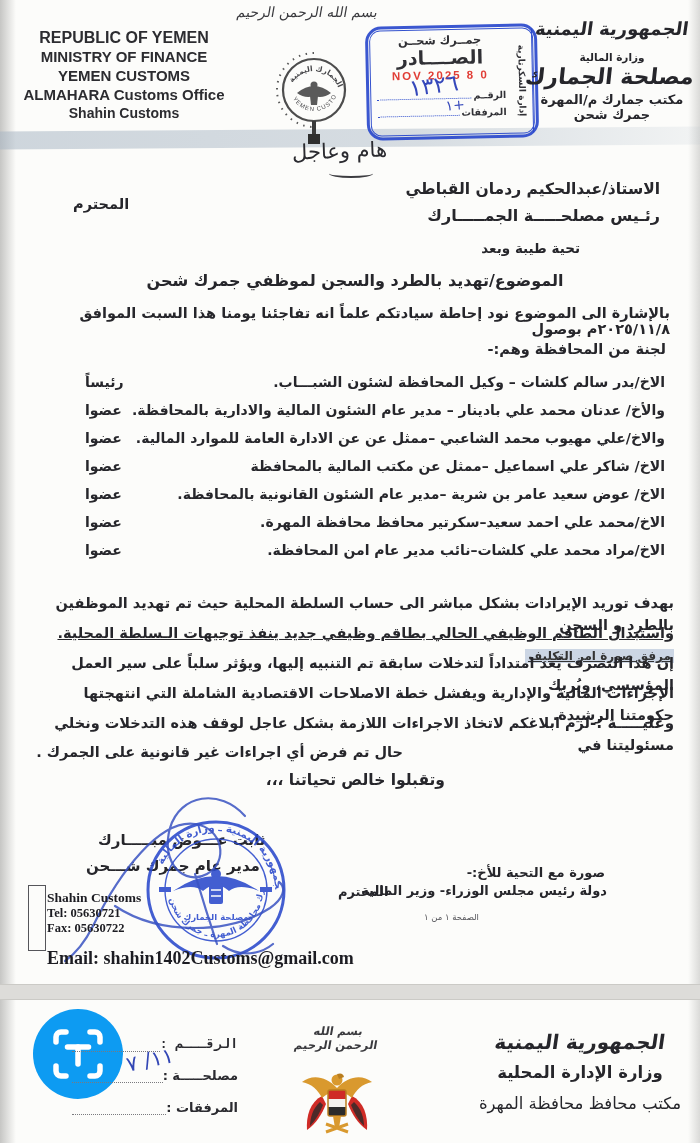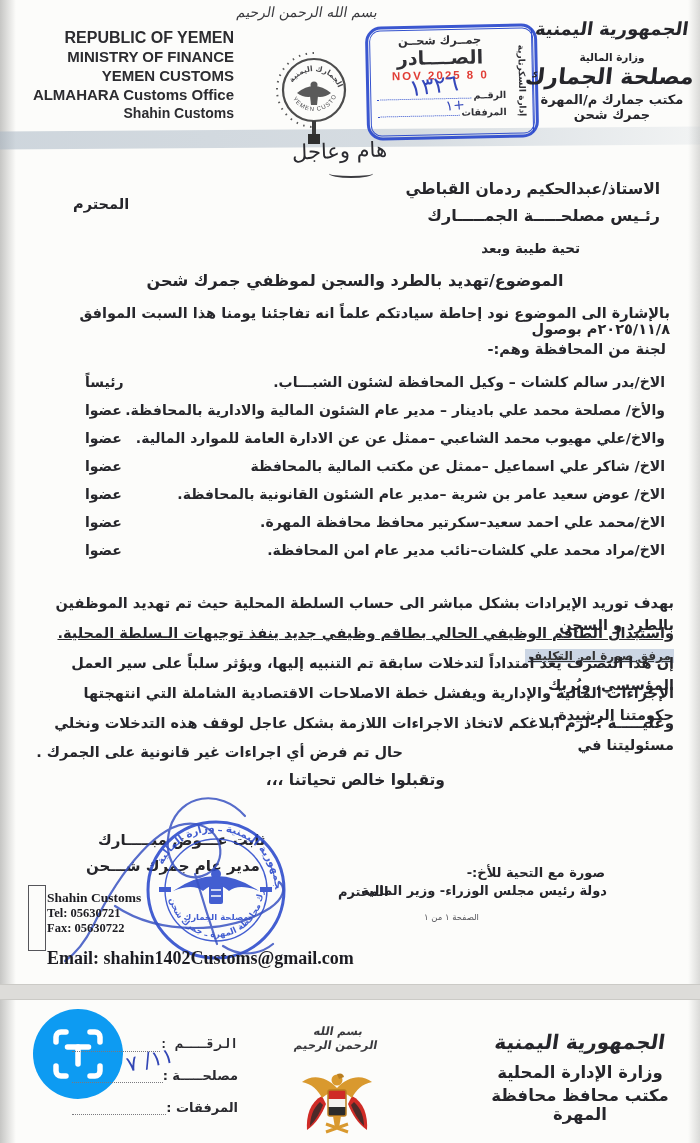--- a/index.html
+++ b/index.html
@@ -7,21 +7,21 @@
   .page{position:relative;width:700px;height:1143px;background:#fcfcfa;overflow:hidden;}
   .ar{direction:rtl;font-family:"DejaVu Sans",sans-serif;color:#26262b;}
   .abs{position:absolute;}
   .b{font-weight:700;}
   
   .edge-left{left:0;top:0;width:16px;height:1143px;background:linear-gradient(90deg,rgba(110,110,108,.38),rgba(110,110,108,0));}
   .edge-right{right:0;top:0;width:12px;height:1143px;background:linear-gradient(270deg,rgba(130,130,128,.28),rgba(130,130,128,0));}
   .scan-band{left:0;top:129px;width:700px;height:18px;transform:rotate(-.4deg);
     background:linear-gradient(90deg,rgba(168,182,196,.55),rgba(168,182,196,.45) 60%,rgba(168,182,196,.12));}
   
-  .enhead{left:14px;top:28px;width:220px;text-align:right;font-family:"Liberation Sans",sans-serif;font-weight:700;color:#2c2c30;}
+  .enhead{left:14px;top:28px;width:220px;text-align:center;font-family:"Liberation Sans",sans-serif;font-weight:700;color:#2c2c30;}
   .enhead div{line-height:19px;}
   .en0{font-size:16px;}.en1{font-size:15px;}.en2{font-size:15px;}.en3{font-size:15px;}.en4{font-size:14px;}
   .bismillah{color:#3a3a3e;font-size:14px;transform:skewX(-10deg);white-space:nowrap;}
   
   .stamp{left:366px;top:25px;width:172px;height:114px;transform:rotate(-1.2deg);color:#2a49cc;}
   .stamp-outer{position:absolute;inset:0;border:3px solid #2a49cc;border-radius:16px;opacity:.92;}
   .stamp-inner{position:absolute;inset:4px;border:1.5px solid #2a49cc;border-radius:11px;display:flex;opacity:.95;}
   .stamp-main{flex:1;direction:rtl;padding:3px 6px 2px 4px;display:flex;flex-direction:column;}
   .stamp-side{width:20px;border-right:1.5px solid #2a49cc;position:relative;}
   .stamp-side span{position:absolute;top:50%;left:50%;transform:translate(-50%,-50%) rotate(90deg);white-space:nowrap;font-size:9px;font-weight:700;}
@@ -70,21 +70,21 @@
   .pagenote{left:424px;top:912px;font-size:8.5px;color:#55555a;}
   
   .separator{left:0;top:984px;width:700px;height:14px;background:#dddcd9;border-top:1px solid #cbcac6;border-bottom:1px solid #cbcac6;}
   .f-row{left:70px;width:168px;display:flex;direction:rtl;align-items:flex-end;font-size:13px;font-weight:700;color:#2b2b30;}
   .f-row .dots{flex:1;border-bottom:1.5px dotted #7a7a7e;margin-left:2px;height:12px;}
   .f-date-hw{left:126px;top:1048px;font-size:21px;color:#3347b5;transform:rotate(-12deg);}
   .f-bism{left:292px;top:1024px;width:90px;text-align:center;font-size:11.5px;font-weight:700;transform:skewX(-10deg);color:#3a3a3e;}
   .f-right{right:10px;top:1030px;width:220px;text-align:center;}
   .fr-rep{font-size:20px;font-weight:700;transform:skewX(-8deg);white-space:nowrap;}
   .fr-min{font-size:16.5px;font-weight:800;margin-top:9px;}
-  .fr-off{font-size:16.5px;font-weight:700;margin-top:4px;}
+  .fr-off{font-size:16.5px;font-weight:400;margin-top:12px;}
 </style>
 </head>
 <body>
 
 <div class="page">
 
   <div class="abs edge-left"></div>
   <div class="abs edge-right"></div>
   <div class="abs scan-band"></div>
 
@@ -157,21 +157,21 @@
   <div class="abs ar b subject">الموضوع/تهديد بالطرد والسجن لموظفي جمرك شحن</div>
 
   <div class="abs ar b intro1">بالإشارة الى الموضوع نود إحاطة سيادتكم علماً انه تفاجئنا يومنا هذا السبت الموافق ٢٠٢٥/١١/٨م بوصول</div>
   <div class="abs ar b intro2">لجنة من المحافظة وهم:-</div>
 
   <div class="abs crow ar" style="top:374px;">
       <span>الاخ/بدر سالم كلشات –  وكيل المحافظة لشئون الشبـــاب.</span>
       <span>رئيساً</span>
     </div>
   <div class="abs crow ar" style="top:402px;">
-      <span>والأخ/ مصلحة محمد علي  بادينار – مدير عام الشئون المالية والادارية بالمحافظة.</span>
+      <span>والأخ/ عدنان محمد علي  بادينار – مدير عام الشئون المالية والادارية بالمحافظة.</span>
       <span>عضوا</span>
     </div>
   <div class="abs crow ar" style="top:430px;">
       <span>والاخ/علي مهيوب محمد الشاعبي –ممثل عن عن الادارة العامة للموارد المالية.</span>
       <span>عضوا</span>
     </div>
   <div class="abs crow ar" style="top:458px;">
       <span>الاخ/ شاكر علي اسماعيل –ممثل عن مكتب المالية بالمحافظة</span>
       <span>عضوا</span>
     </div>

